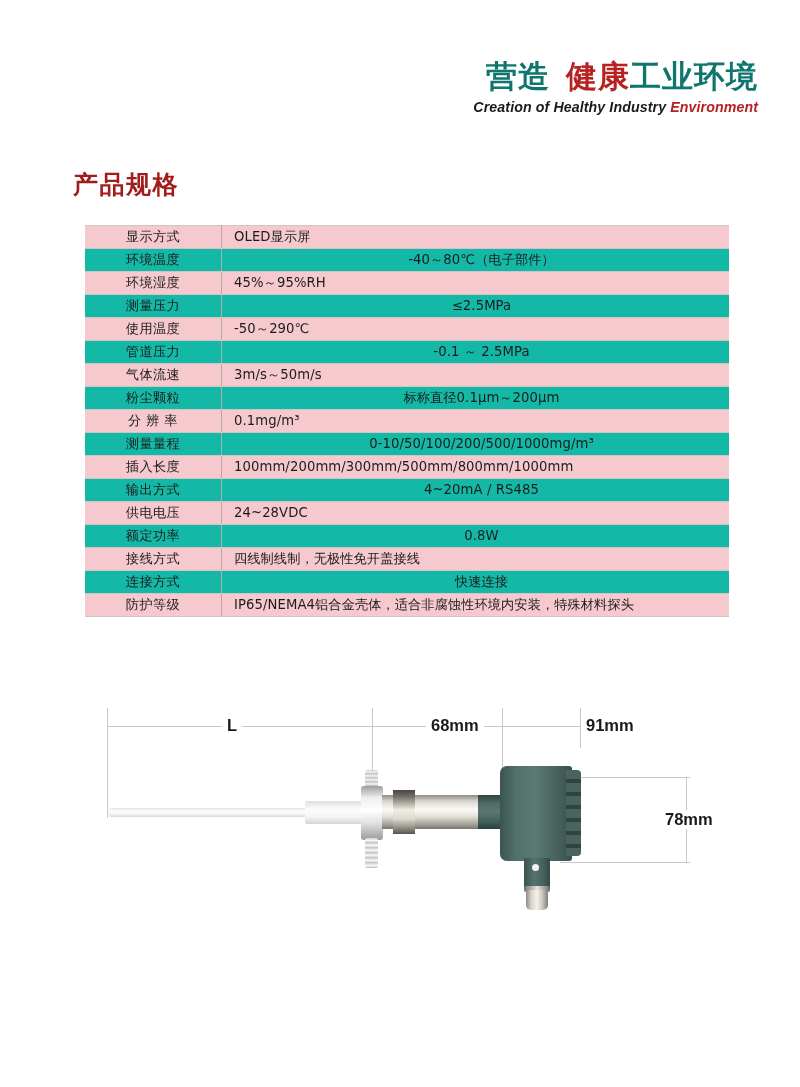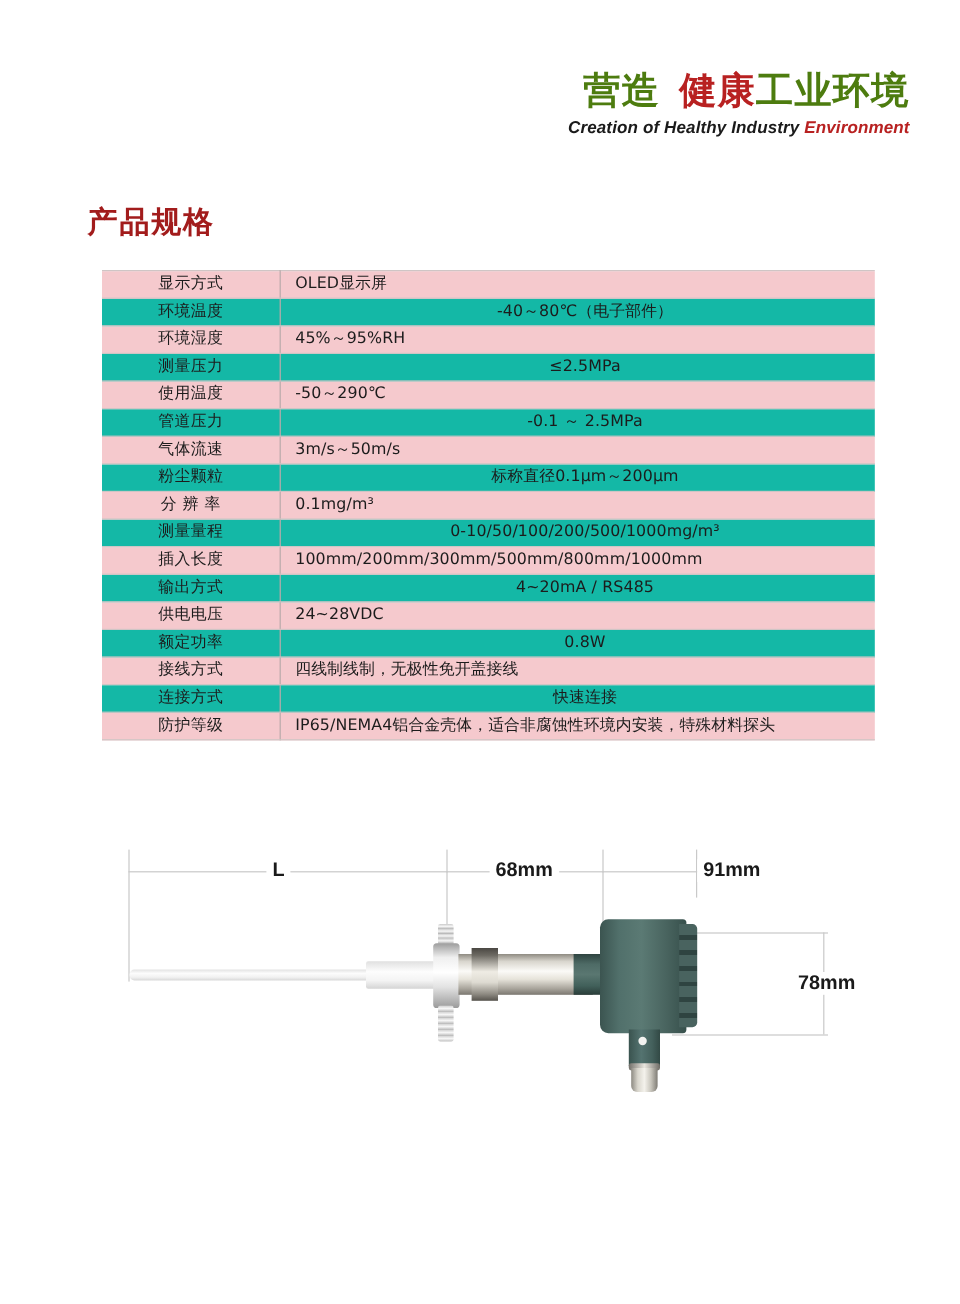--- a/index.html
+++ b/index.html
@@ -23,21 +23,21 @@
     text-align: right;
   }
   #logo-main {
     font-size: 31px;
     font-weight: bold;
     letter-spacing: 1px;
     line-height: 1.22;
     white-space: nowrap;
     font-family: "DejaVu Sans", "Liberation Sans", sans-serif;
   }
-  #logo-main .blk { color: #4d7c0f; }
+  #logo-main .blk { color: #0f766e; }
   #logo-main .red { color: #b82121; margin-left: 16px; }
   #logo-sub {
     font-size: 14.2px;
     font-weight: bold;
     font-style: italic;
     letter-spacing: 0.1px;
     margin-top: 3px;
     white-space: nowrap;
     font-family: "Liberation Sans", sans-serif;
     margin-left: 36px;
@@ -73,21 +73,21 @@
     color: #1c1c1c;
     border-top: 1px solid #cfc5c5;
     border-bottom: 1px solid #cfc5c5;
     line-height: 22px;
     white-space: nowrap;
     font-family: "DejaVu Sans", "Liberation Sans", sans-serif;
   }
   #spec-table tr.odd td { background: #f5c9cd; }
   #spec-table tr.even td { background: #14b8a6; text-align: center; }
   #spec-table td.k {
-    width: 148px;
+    width: 136px;
     text-align: center;
     border-right: 1px solid #b9a9a9;
     letter-spacing: 0.4px;
   }
   #spec-table td.v {
     padding-left: 12px;
     letter-spacing: 0.1px;
   }
 
   
@@ -305,21 +305,21 @@
   <div class="dimline" style="left:107px; top:18px;  width:1px; height:110px;"></div>
   <div class="dimline" style="left:372px; top:18px;  width:1px; height:82px;"></div>
   <div class="dimline" style="left:502px; top:18px;  width:1px; height:60px;"></div>
   <div class="dimline" style="left:580px; top:18px;  width:1px; height:40px;"></div>
 
   <div class="dimline" style="left:107px; top:36px; width:266px; height:1px;"></div>
   <div class="dimline" style="left:372px; top:36px; width:131px; height:1px;"></div>
   <div class="dimline" style="left:502px; top:36px; width:120px; height:1px;"></div>
 
   <div class="dimlabel" style="left:222px; top:26px;">L</div>
-  <div class="dimlabel" style="left:408px; top:26px;">68mm</div>
+  <div class="dimlabel" style="left:426px; top:26px;">68mm</div>
   <div class="dimlabel" style="left:581px; top:26px;">91mm</div>
 
   <div class="dimline" style="left:560px; top:87px;  width:130px; height:1px;"></div>
   <div class="dimline" style="left:560px; top:172px; width:130px; height:1px;"></div>
   <div class="dimline" style="left:686px; top:87px;  width:1px;  height:85px;"></div>
   <div class="dimlabel" style="left:660px; top:120px;">78mm</div>
 
   <div id="probe-rod"></div>
   <div id="probe-base"></div>
   <div id="clamp-bolt-top"></div>

